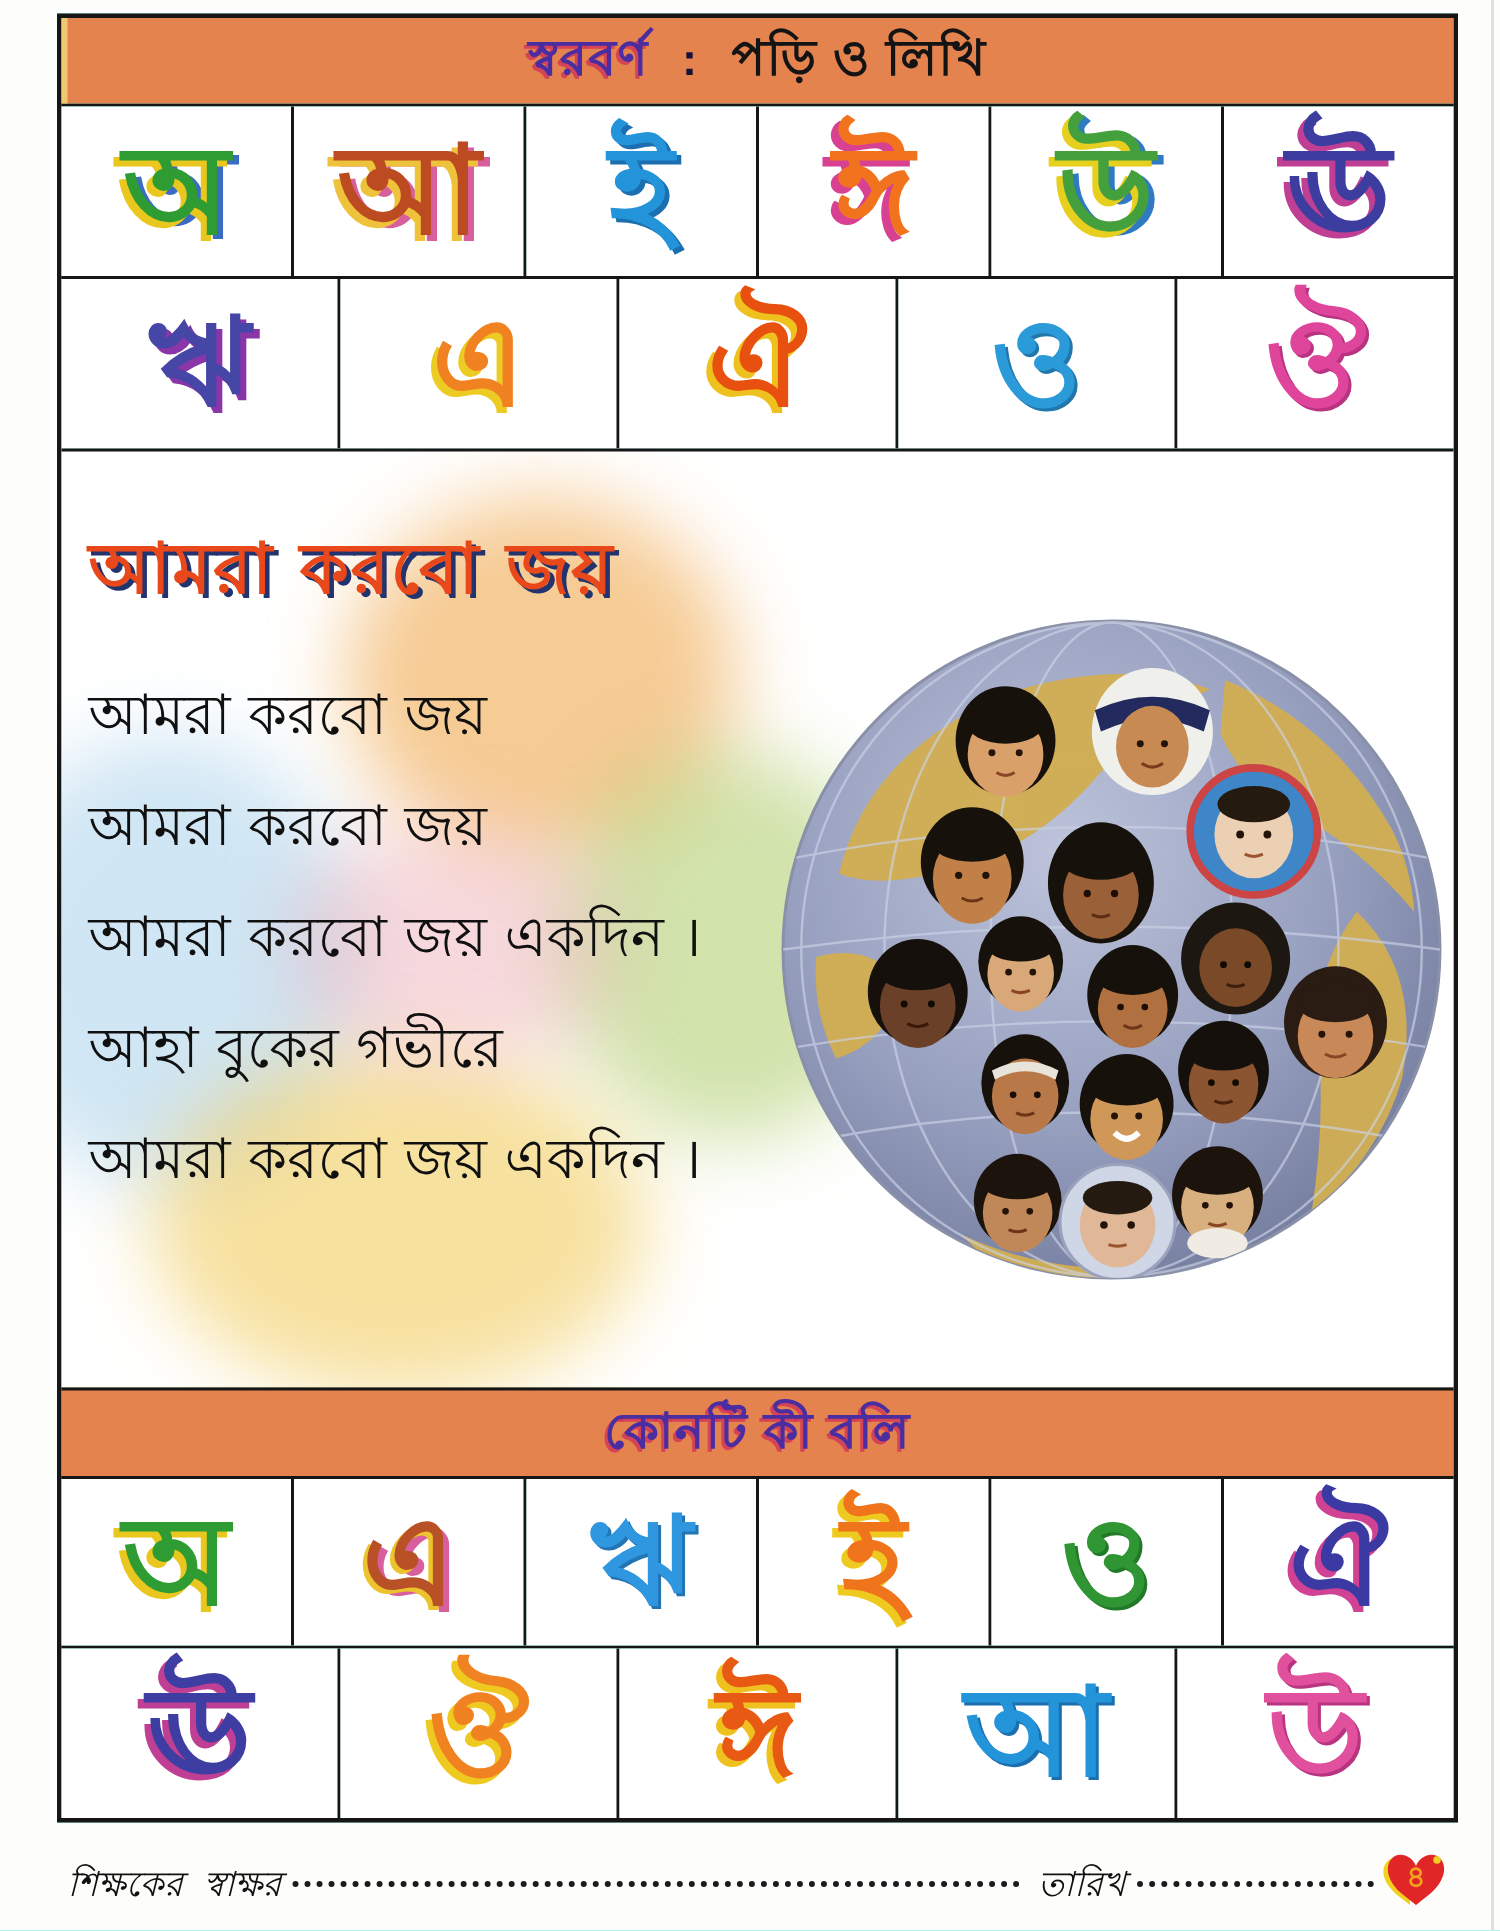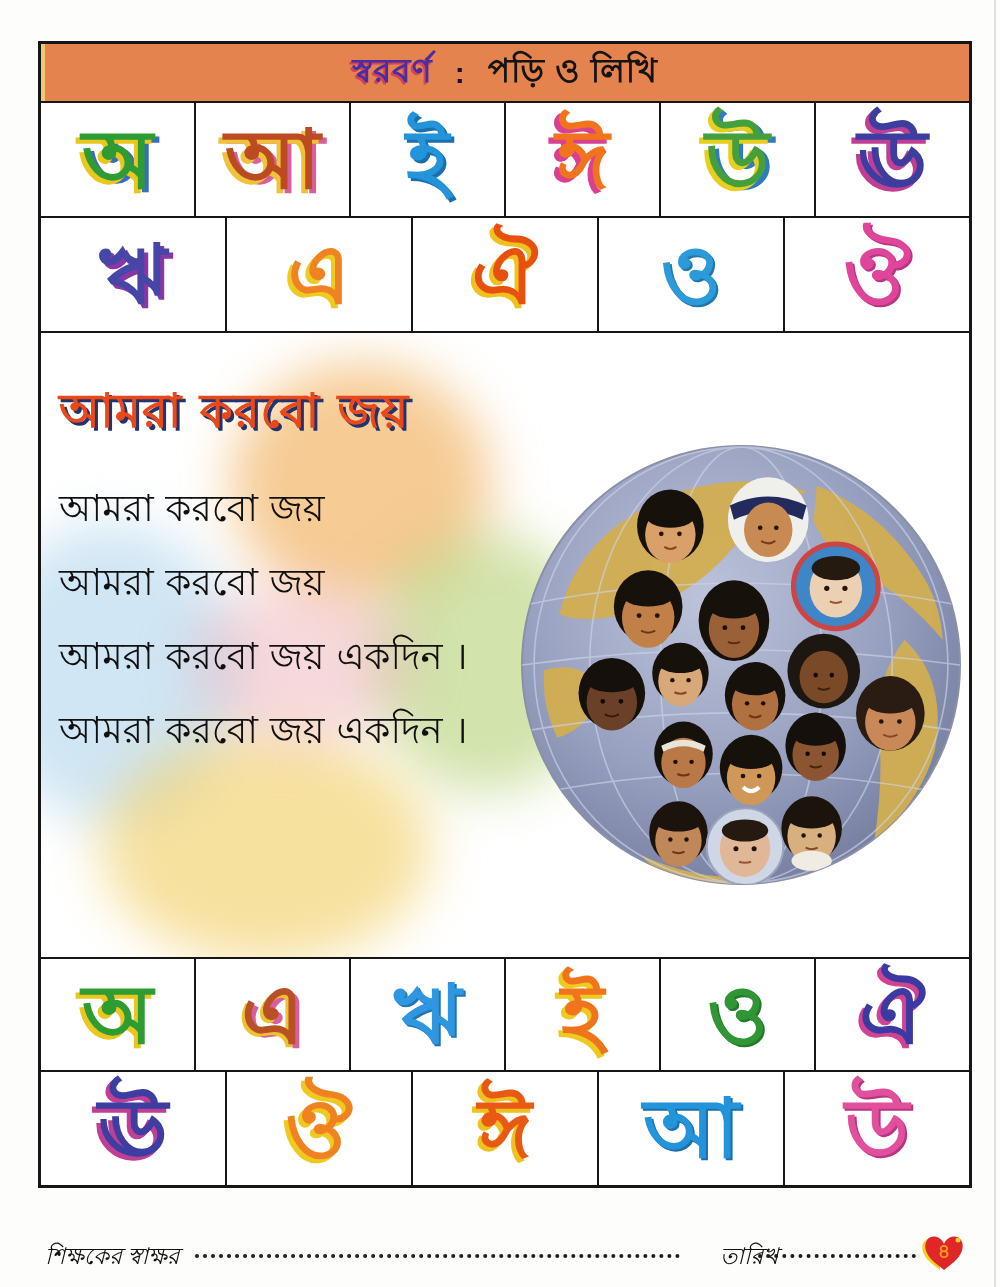--- a/index.html
+++ b/index.html
@@ -5,21 +5,21 @@
   html,body{margin:0;padding:0;}
   body{
     width:1000px;height:1287px;position:relative;overflow:hidden;
     background:#fdfdfb;
     font-family:"Liberation Sans", sans-serif;
   }
   .scan-edge{position:absolute;left:994px;top:0;width:2px;height:1287px;background:#e2e0da;}
 
   
   .sheet{
-    position:absolute;left:38px;top:41px;width:928px;
+    position:absolute;left:38px;top:9px;width:928px;
     border:3px solid #161616;background:#5eead4;
   }
   .sheet > div{border-top:2px solid #161616;}
   .sheet > div:first-child{border-top:none;}
 
   .bar{
     height:57px;background:#e5834e;
     display:flex;align-items:center;justify-content:center;
     position:relative;
   }
@@ -66,24 +66,24 @@
     font-size:37px;color:#101010;margin-top:37px;line-height:1;
     font-family:"DejaVu Serif","Liberation Serif",serif;
   }
 
   .globe-wrap{position:absolute;left:478px;top:110px;width:444px;height:444px;}
 
   
   .footer{position:absolute;left:0;top:1232px;width:1000px;height:46px;}
   .footer-label{
     position:absolute;font-size:23px;color:#111;
-    font-family:Liberation Serif, serif;font-style:italic;
+    font-family:Liberation Mono, monospace;font-style:italic;
   }
   .teacher-label{left:45px;top:6px;}
-  .date-label{left:692px;top:6px;margin-left:28px;}
+  .date-label{left:692px;top:6px;}
   .dotline{position:absolute;top:22px;border-bottom:4px dotted #1c1c1c;}
   .dots1{left:195px;width:485px;}
   .dots2{left:758px;width:158px;}
   .page-badge{position:absolute;left:922px;top:0px;width:44px;height:42px;}
 </style>
 </head>
 <body>
 
 <div class="scan-edge"></div>
 
@@ -140,20 +140,21 @@
     <div class="blob blue"></div>
     <div class="blob green"></div>
     <div class="blob yellow"></div>
     <div class="blob pink"></div>
 
     <div class="poem-col">
       <div class="poem-title">আমরা করবো জয়</div>
       <div class="poem-line">আমরা করবো জয়</div>
       <div class="poem-line">আমরা করবো জয়</div>
       <div class="poem-line">আমরা করবো জয় একদিন ।</div>
+      <div class="poem-line">আহা বুকের গভীরে</div>
       <div class="poem-line">আমরা করবো জয় একদিন ।</div>
     </div>
 
     <div class="globe-wrap">
       <svg viewBox="0 0 440 440" width="444" height="444">
         <defs>
           <radialGradient id="ocean" cx="0.42" cy="0.35" r="0.75">
             <stop offset="0" stop-color="#bcc3da"></stop>
             <stop offset="0.55" stop-color="#98a0c0"></stop>
             <stop offset="1" stop-color="#6e7699"></stop>
@@ -327,20 +328,23 @@
                 <circle cx="8" cy="5" r="2.2" fill="#241309"></circle>
               <path d="M-6,17 Q0,20 6,17" stroke="#8a4526" stroke-width="2" fill="none"></path>
               <ellipse rx="20" ry="10" cy="30" fill="#f0ece4"></ellipse>
             </g>
           </g>
         </g>
       </svg>
     </div>
   </div>
 
+  <div class="bar">
+    <span class="bar-text bar-title-mid">কোনটি কী বলি</span>
+  </div>
 
   <div class="letter-row r6 row-b1">
     <div class="cell">
         <span class="letter" style="color: rgb(47, 155, 51); text-shadow: rgb(233, 199, 31) -4px 4px 0px;">অ</span>
       </div>
     <div class="cell">
         <span class="letter" style="color: rgb(184, 82, 38); text-shadow: rgb(236, 195, 46) -3px 3px 0px, rgb(216, 95, 158) 4px 4px 0px;">এ</span>
       </div>
     <div class="cell">
         <span class="letter" style="color: rgb(47, 150, 224); text-shadow: rgb(35, 116, 178) 2px 2px 0px;">ঋ</span>

